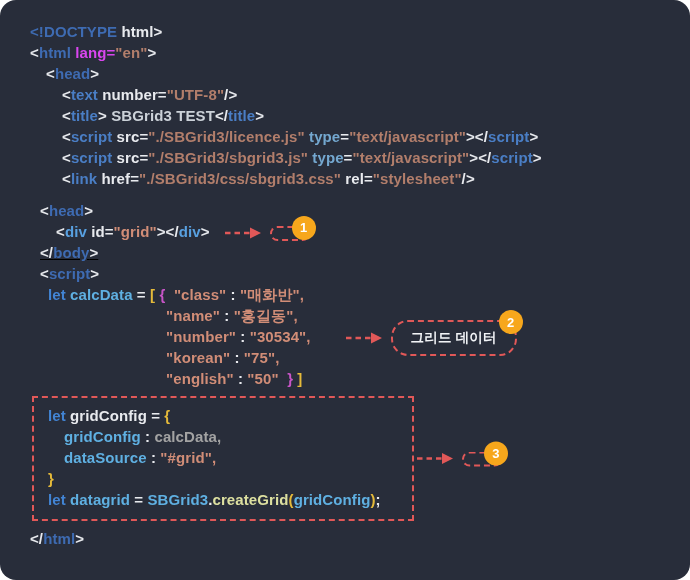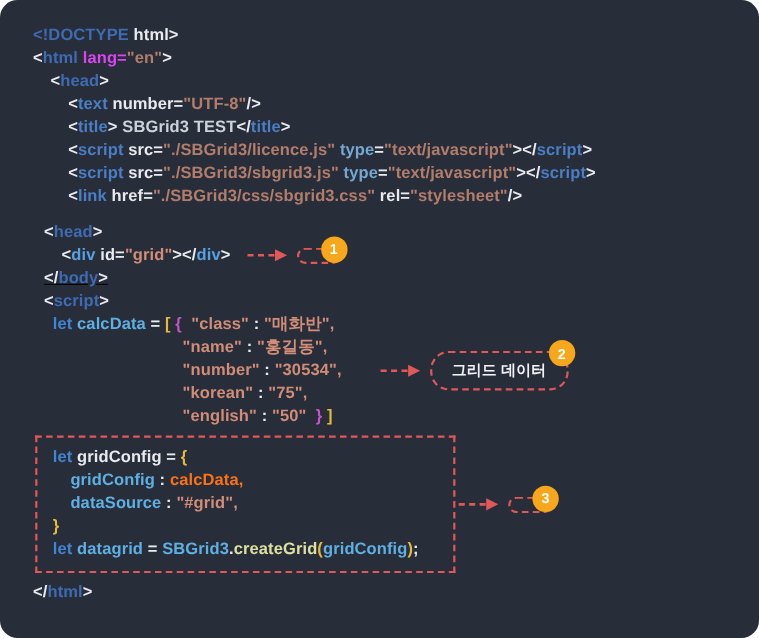--- a/index.html
+++ b/index.html
@@ -93,21 +93,21 @@
             <line x1="1" y1="6" x2="26" y2="6" stroke="#e15858" stroke-width="2.4" stroke-dasharray="5.5 4"></line>
             <polygon points="26,0.5 37,6 26,11.5" fill="#e15858"></polygon>
           </svg><span class="pill" style="border-color: rgb(225, 88, 88);">
             <span class="pill-label">그리드 데이터</span>
             <span class="badge" style="background: rgb(247, 167, 28); color: rgb(255, 255, 255);">2</span>
           </span></span></div>
       <div class="code-line" style="padding-left: 136px;"><span style="color: rgb(209, 141, 119);">"korean"</span><span style="color: rgb(232, 234, 238);"> : </span><span style="color: rgb(209, 141, 119);">"75",</span></div>
       <div class="code-line" style="padding-left: 136px;"><span style="color: rgb(209, 141, 119);">"english"</span><span style="color: rgb(232, 234, 238);"> : </span><span style="color: rgb(209, 141, 119);">"50"</span><span style="color: rgb(232, 234, 238);">  </span><span style="color: rgb(200, 85, 200);">}</span><span style="color: rgb(232, 234, 238);"> </span><span style="color: rgb(229, 186, 58);">]</span></div>
       <div class="dashed-box" style="border-color: rgb(225, 88, 88);">
         <div class="code-line" style="padding-left: 14px;"><span style="color: rgb(66, 132, 212);">let </span><span style="color: rgb(232, 234, 238);">gridConfig</span><span style="color: rgb(232, 234, 238);"> = </span><span style="color: rgb(229, 186, 58);">{</span></div>
-        <div class="code-line" style="padding-left: 30px;"><span style="color: rgb(95, 176, 226);">gridConfig</span><span style="color: rgb(232, 234, 238);"> : </span><span style="color: #f97316;">calcData,</span></div>
+        <div class="code-line" style="padding-left: 30px;"><span style="color: rgb(95, 176, 226);">gridConfig</span><span style="color: rgb(232, 234, 238);"> : </span><span style="color: #a3a3a3;">calcData,</span></div>
         <div class="code-line" style="padding-left: 30px;"><span style="color: rgb(95, 176, 226);">dataSource</span><span style="color: rgb(232, 234, 238);"> : </span><span style="color: rgb(209, 141, 119);">"#grid",</span></div>
         <div class="code-line" style="padding-left: 14px;"><span style="color: rgb(229, 186, 58);">}</span></div>
         <div class="code-line" style="padding-left: 14px;"><span style="color: rgb(66, 132, 212);">let </span><span style="color: rgb(95, 176, 226);">datagrid</span><span style="color: rgb(232, 234, 238);"> = </span><span style="color: rgb(95, 176, 226);">SBGrid3</span><span style="color: rgb(232, 234, 238);">.</span><span style="color: rgb(221, 224, 160);">createGrid</span><span style="color: rgb(229, 186, 58);">(</span><span style="color: rgb(95, 176, 226);">gridConfig</span><span style="color: rgb(229, 186, 58);">)</span><span style="color: rgb(232, 234, 238);">;</span></div>
         <span class="callout-wrap box-callout">
           <svg width="37" height="12" viewBox="0 0 37 12" class="arrow-icon">
             <line x1="1" y1="6" x2="26" y2="6" stroke="#e15858" stroke-width="2.4" stroke-dasharray="5.5 4"></line>
             <polygon points="26,0.5 37,6 26,11.5" fill="#e15858"></polygon>
           </svg>
           <span class="pill" style="border-color: rgb(225, 88, 88);">
             <span class="badge" style="background: rgb(247, 167, 28); color: rgb(255, 255, 255);">3</span>

